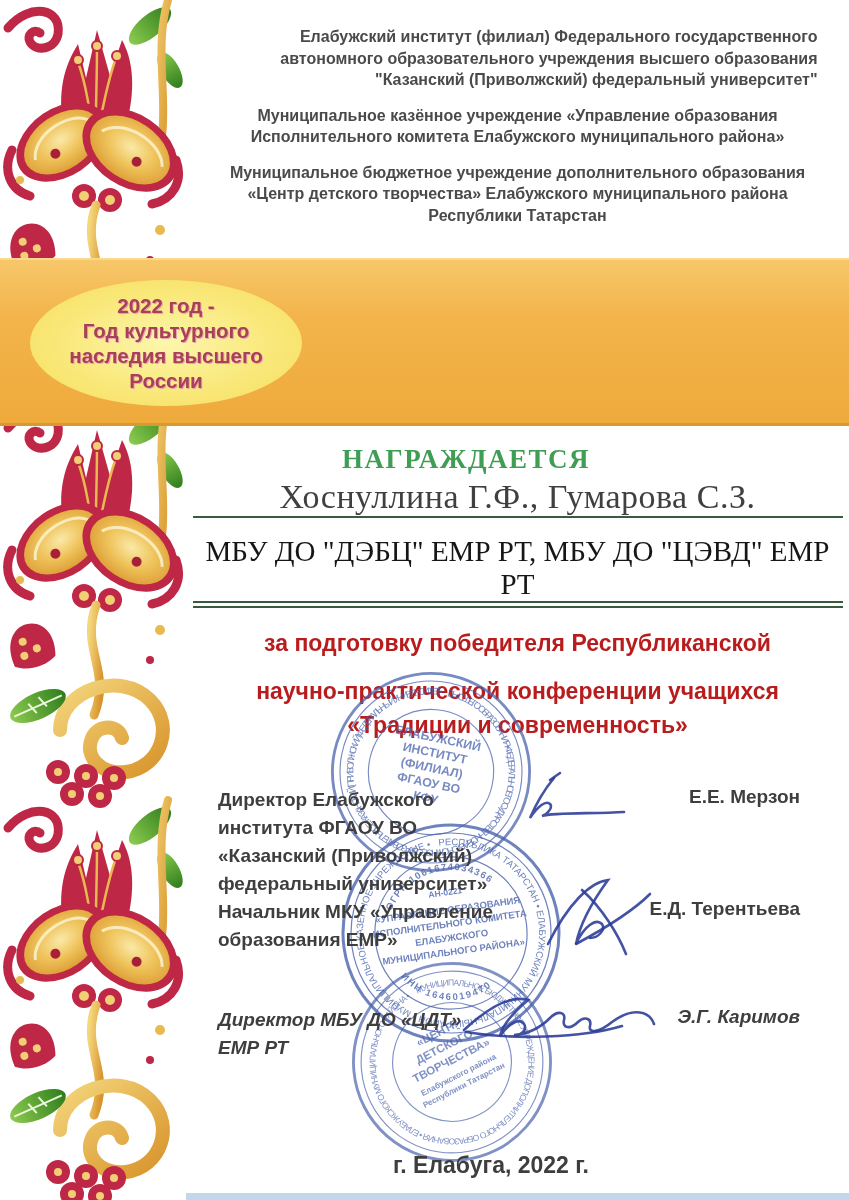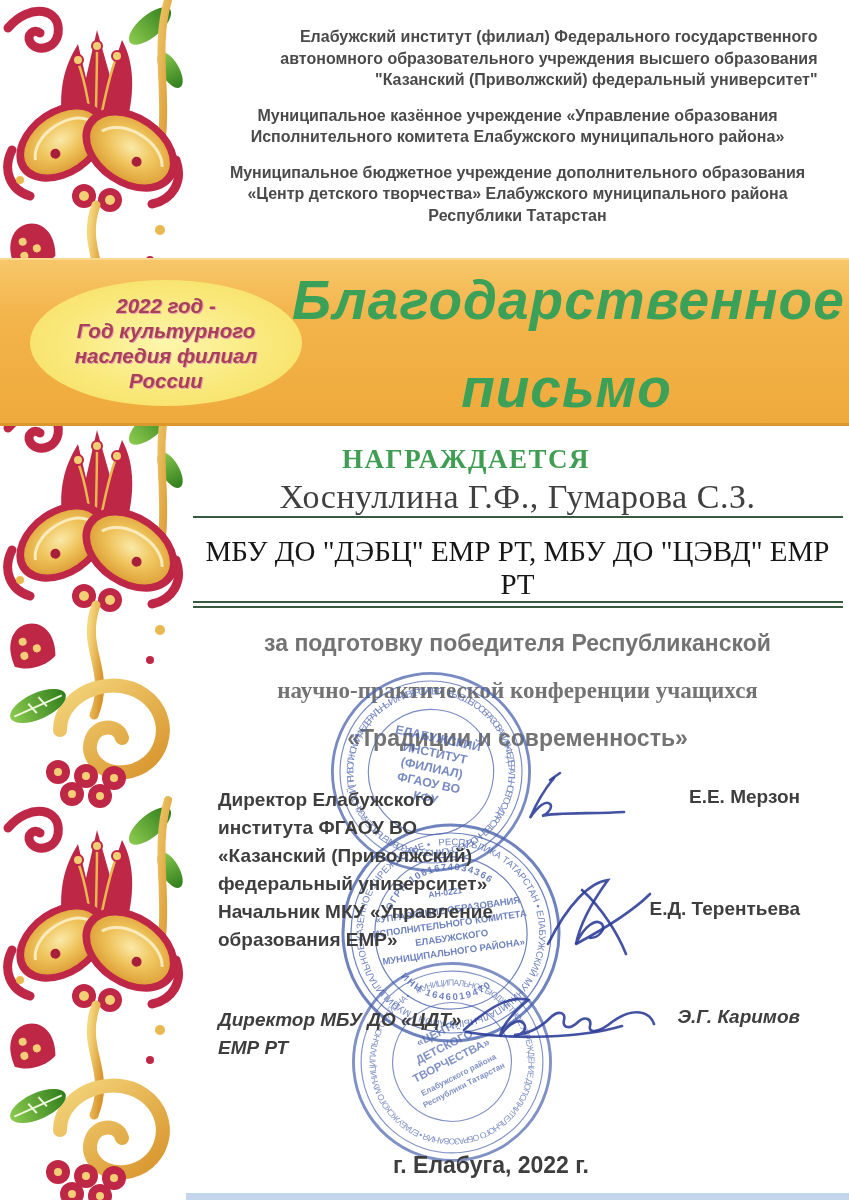--- a/index.html
+++ b/index.html
@@ -20,42 +20,42 @@
   .header .p3{max-width:580px;}
 
   
   .banner{position:absolute;left:0;top:258px;width:849px;height:168px;
     background:linear-gradient(180deg,#f7c76a 0%,#f3b44b 35%,#efaa3c 100%);
     border-top:2px solid #f9d88f;border-bottom:3px solid #d9992f;box-sizing:border-box;}
   .badge{position:absolute;left:30px;top:20px;width:272px;height:126px;border-radius:50%;
     background:radial-gradient(ellipse at center,#fdf6ac 0%,#f9e87a 55%,#f7dd5c 100%);
     display:flex;flex-direction:column;justify-content:center;text-align:center;}
   .badge div{font-size:20.5px;line-height:25px;font-weight:bold;color:#a84058;
-    text-shadow:1px 1px 0 #e7a0ae;font-style:italic;}
+    text-shadow:1px 1px 0 #e7a0ae;}
   .banner-title{position:absolute;left:292px;right:8px;top:0;height:100%;text-align:center;}
   .banner-title .t1{position:absolute;left:0;right:0;top:8px;
     font-size:55px;font-weight:bold;font-style:italic;color:#3ba158;letter-spacing:1px;}
   .banner-title .t2{position:absolute;left:0;right:0;top:96px;
     font-size:55px;font-weight:bold;font-style:italic;color:#3ba158;letter-spacing:1px;}
 
   .award-label{position:absolute;left:181px;top:444px;width:570px;text-align:center;
     font-size:27px;font-weight:bold;letter-spacing:1.5px;color:#3f9e53;font-family:Liberation Serif, serif;}
 
   .field{position:absolute;left:186px;width:663px;text-align:center;}
   .field .line{display:block;margin:0 auto;width:650px;border-bottom:2.5px solid #3a5a40;}
   .recipients{top:478px;}
   .recipients .txt{font-family:"Liberation Serif",serif;font-size:34px;color:#404040;letter-spacing:0.5px;}
   .rec-orgs{top:535px;}
   .rec-orgs .txt{font-family:"Liberation Serif",serif;font-size:29px;color:#161616;}
   .empty-line{top:588px;height:24px;}
 
-  .reason{position:absolute;left:186px;top:630px;width:663px;text-align:center;color:#737373;font-weight:bold;}
+  .reason{position:absolute;left:186px;top:630px;width:663px;text-align:center;color:#b91c1c;font-weight:bold;}
   .reason div{font-size:23px;}
   .reason .r1{margin-bottom:21px;}
-  .reason .r2{margin-bottom:21px;font-family:Liberation Serif, serif;}
+  .reason .r2{margin-bottom:7px;}
 
   .sig-row{position:absolute;left:218px;width:600px;display:flex;justify-content:space-between;align-items:flex-start;}
   .sig-row .pos{font-size:19px;line-height:28px;color:#3e3e3e;font-weight:600;text-align:left;}
   .sig-row .nm{font-size:19px;color:#3e3e3e;font-weight:600;padding-right:18px;white-space:nowrap;}
   .row1{top:786px;} .row2{top:898px;} .row3{top:1006px;font-style:italic;}
 
   .stamp{position:absolute;pointer-events:none;}
   .stamp1{left:322px;top:663px;width:218px;height:218px;transform:rotate(12deg);}
   .stamp2{left:336px;top:818px;width:230px;height:230px;transform:rotate(-8deg);}
   .stamp3{left:342px;top:952px;width:220px;height:220px;transform:rotate(-27deg);}
@@ -153,26 +153,22 @@
   <div class="header">
     <p class="p1">Елабужский институт (филиал) Федерального государственного автономного образовательного учреждения высшего образования "Казанский (Приволжский) федеральный университет"</p>
     <p class="p2">Муниципальное казённое учреждение «Управление образования Исполнительного комитета Елабужского муниципального района»</p>
     <p class="p3">Муниципальное бюджетное учреждение дополнительного образования «Центр детского творчества» Елабужского муниципального района Республики Татарстан</p>
   </div>
 
   <div class="banner">
     <div class="badge">
       <div>2022 год -</div>
       <div>Год культурного</div>
-      <div>наследия филиал</div>
+      <div>наследия высшего</div>
       <div>России</div>
-    </div>
-    <div class="banner-title">
-      <div class="t1">Благодарственное</div>
-      <div class="t2">письмо</div>
     </div>
   </div>
 
   <div class="award-label">НАГРАЖДАЕТСЯ</div>
 
   <div class="field recipients">
     <span class="line"><span class="txt">Хоснуллина Г.Ф., Гумарова С.З.</span></span>
   </div>
   <div class="field rec-orgs">
     <span class="line"><span class="txt">МБУ ДО "ДЭБЦ" ЕМР РТ, МБУ ДО "ЦЭВД" ЕМР РТ</span></span>

